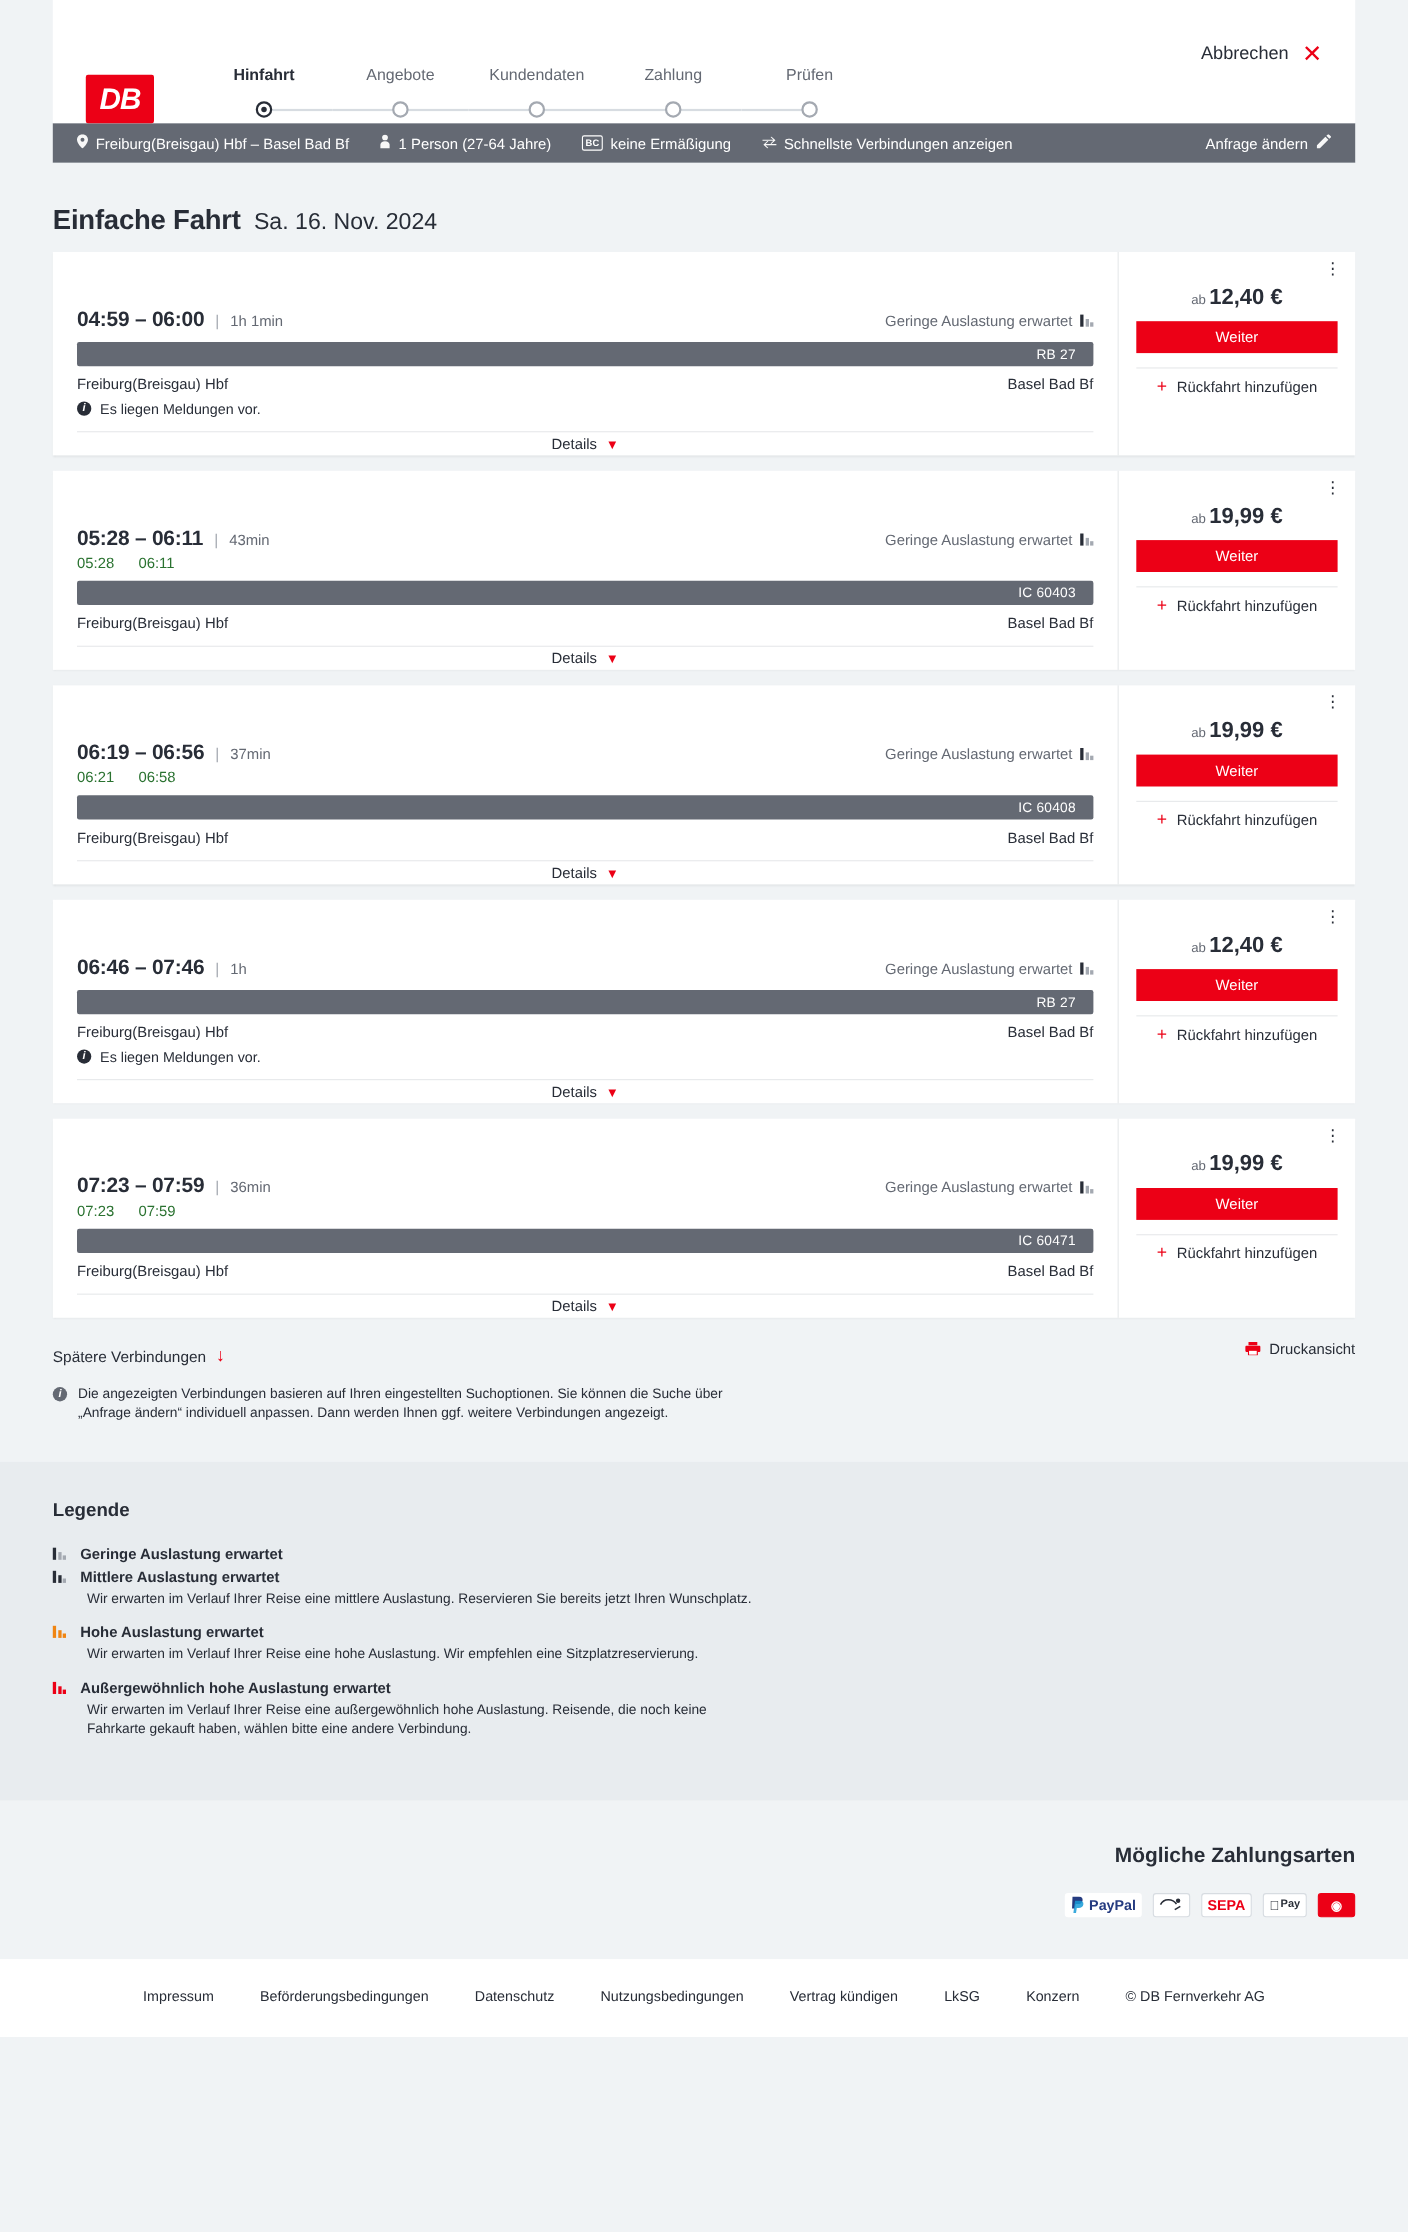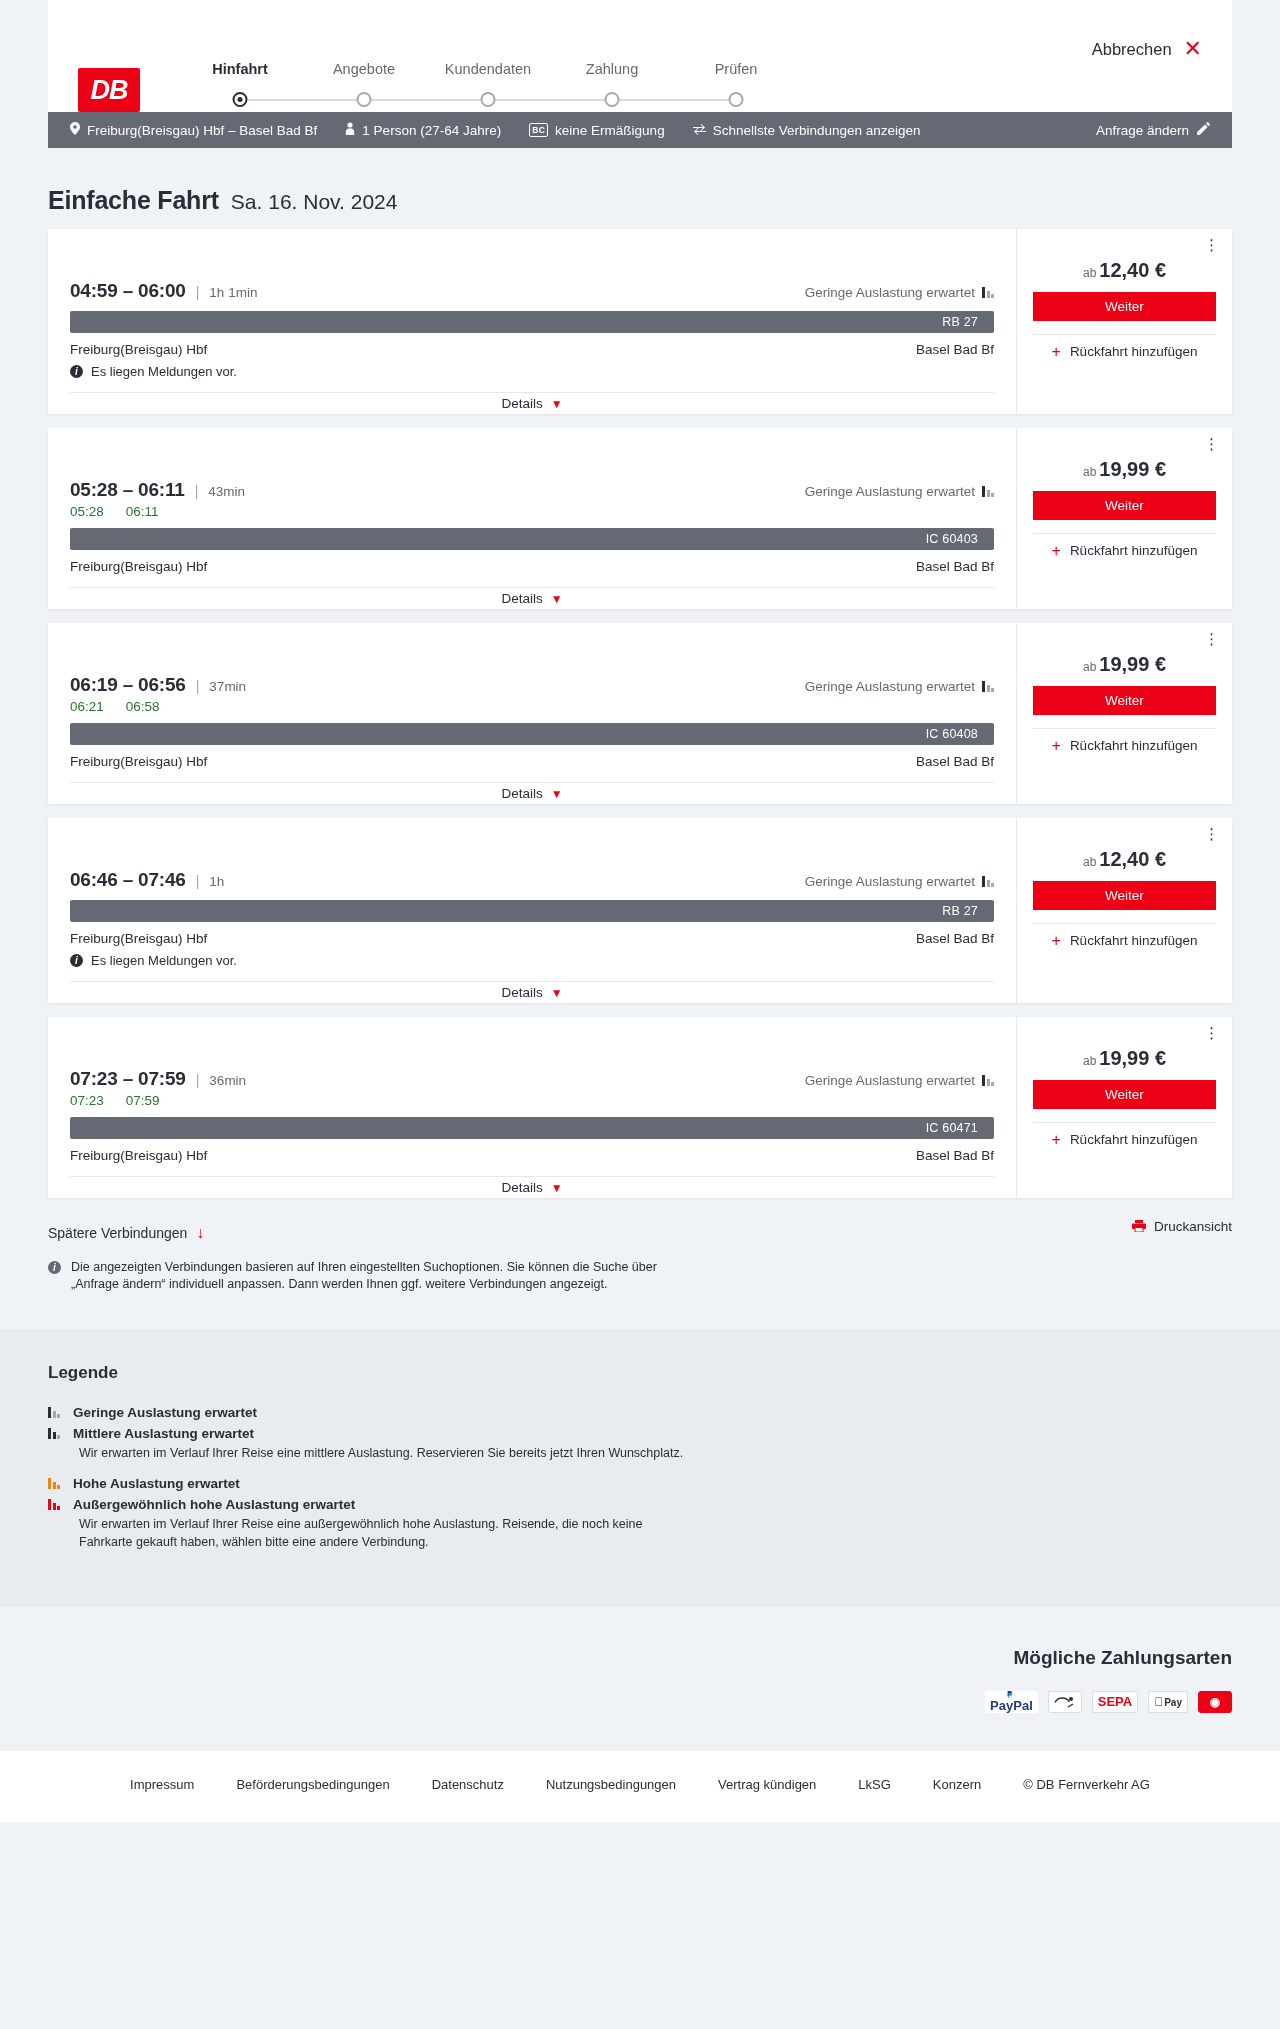--- a/index.html
+++ b/index.html
@@ -177,21 +177,21 @@
   
   .pay-wrap { background: #f0f3f5; }
   .pay { margin: 0 48px; padding: 40px 0 38px 0; text-align: right; }
   .pay h2 { font-size: 19px; font-weight: bold; margin-bottom: 22px; }
   .pay-icons { display: flex; justify-content: flex-end; gap: 10px; }
   .pi {
     height: 22px; min-width: 34px; border: 1px solid #d7dce1; background: #fff;
     border-radius: 3px; display: flex; align-items: center; justify-content: center;
     font-size: 9px; font-weight: bold; padding: 0 5px;
   }
-  .pi.paypal { border: none; color: #253b80; font-size: 13px; flex-direction: column; }
+  .pi.paypal { border: none; color: #253b80; font-size: 13px; }
   .pi.sepa { color: #ec0016; font-size: 13px; line-height: 1.05; }
   .pi.red { background: #ec0016; border-color: #ec0016; color: #fff; font-size: 13px; }
 
   
   .footer-wrap { background: #fff; }
   .footer {
     margin: 0 48px; padding: 26px 0 30px 0;
     display: flex; justify-content: center; gap: 0;
     font-size: 13px;
   }
@@ -545,20 +545,21 @@
         </div>
         <div class="lg-item">
           <div class="lg-head">
             <span class="bars">
               <i class="b1" style="background:#f08512"></i>
               <i class="b2" style="background:#f08512"></i>
               <i class="b3" style="background:#f08512"></i>
             </span>
             <span>Hohe Auslastung erwartet</span>
           </div>
+          <div class="lg-desc">Wir erwarten im Verlauf Ihrer Reise eine hohe Auslastung. Wir empfehlen eine Sitzplatzreservierung.</div>
         </div>
         <div class="lg-item">
           <div class="lg-head">
             <span class="bars">
               <i class="b1" style="background:#ec0016"></i>
               <i class="b2" style="background:#ec0016"></i>
               <i class="b3" style="background:#ec0016"></i>
             </span>
             <span>Außergewöhnlich hohe Auslastung erwartet</span>
           </div>

